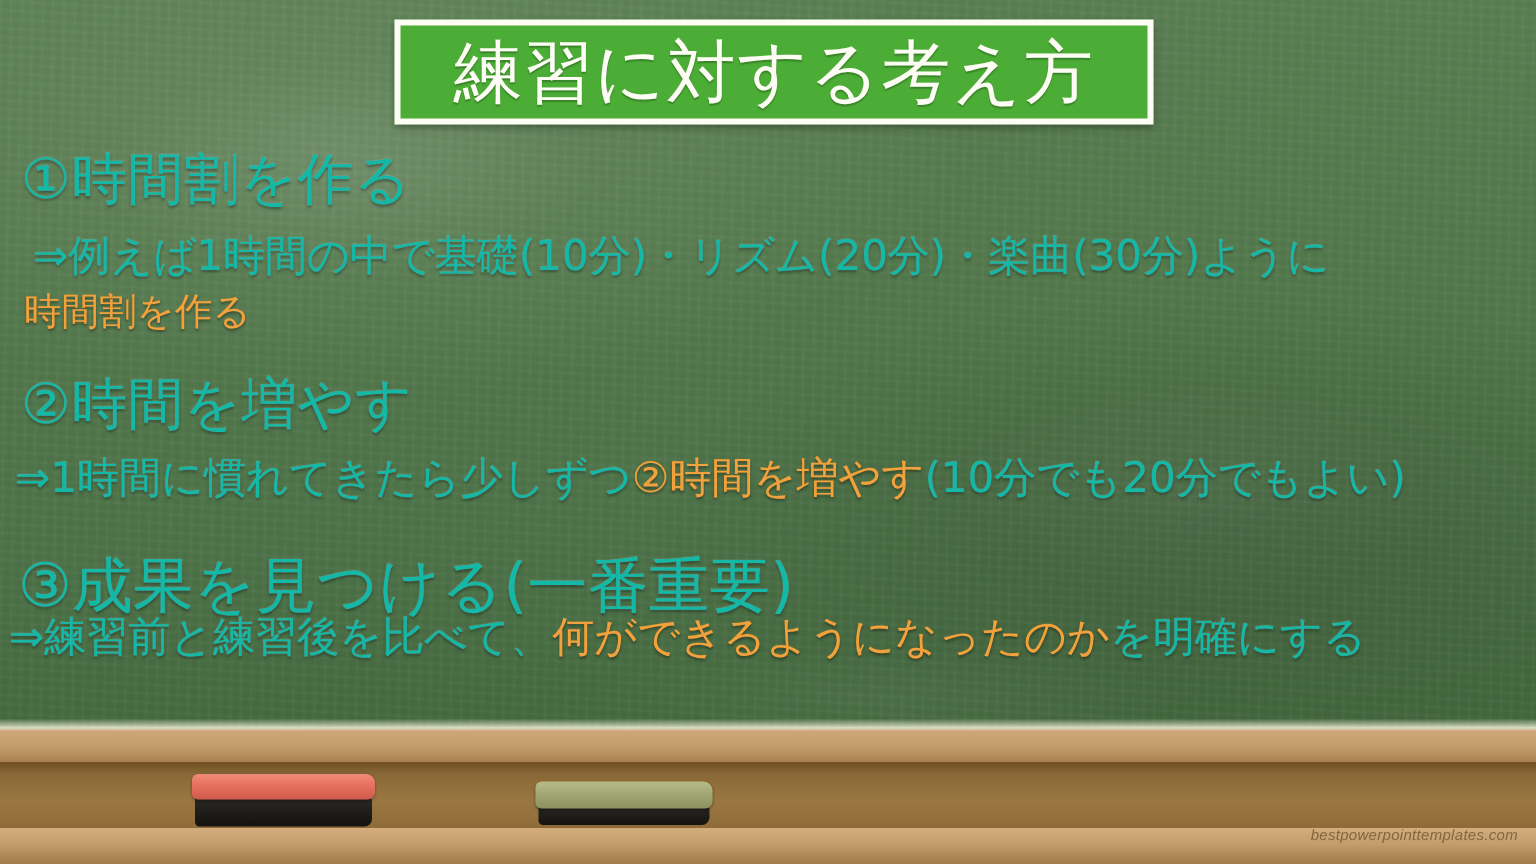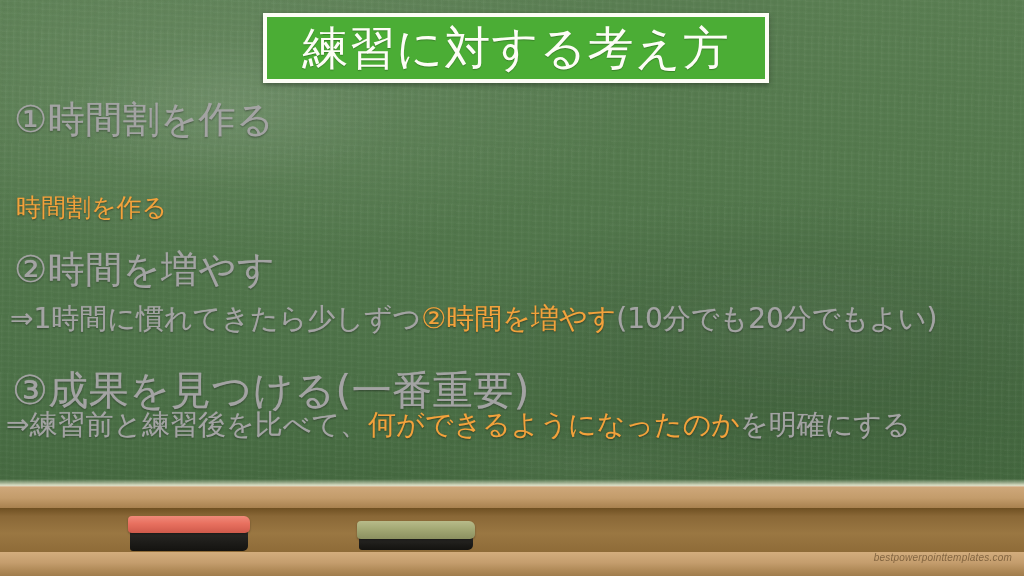--- a/index.html
+++ b/index.html
@@ -90,21 +90,21 @@
 
   .watermark{
     position:absolute;right:12px;top:552px;
     font-size:10px;color:rgba(70,48,22,.55);letter-spacing:.2px;
     font-family:"Liberation Sans","DejaVu Sans",sans-serif;
     font-style:italic;
   }
 
   
   .chalk{
-    color:#a3a3a3;
+    color:#14b8a6;
     text-shadow:0 1px 2px rgba(0,0,0,.40), 0 0 1px rgba(255,255,255,.45);
     white-space:nowrap;
     font-family:"DejaVu Sans","Liberation Sans",sans-serif;
   }
   .accent{ color:#f2a23c; text-shadow:0 1px 2px rgba(0,0,0,.42), 0 0 1px rgba(242,162,60,.35);}
 
   .title-box{
     position:absolute;left:263px;top:13px;width:498px;height:62px;
     background:#4bad35;
     border:4px solid #fdfdf6;
@@ -140,20 +140,21 @@
   <div class="board"></div>
   <div class="board-smudge" style="left:60px;top:40px;width:340px;height:150px;"></div>
   <div class="board-smudge" style="left:640px;top:250px;width:320px;height:160px;opacity:.6;"></div>
   <div class="board-smudge" style="left:380px;top:430px;width:420px;height:70px;opacity:.5;"></div>
 
   <div class="title-box">
     <span class="title-text">練習に対する考え方</span>
   </div>
 
   <div class="chalk head" id="h1">①時間割を作る</div>
+  <div class="chalk sub" id="s1a">⇒例えば1時間の中で基礎(10分)・リズム(20分)・楽曲(30分)ように</div>
   <div class="chalk sub2 accent" id="s1b">時間割を作る</div>
 
   <div class="chalk head" id="h2">②時間を増やす</div>
   <div class="sub" id="s2">
     <span class="chalk">⇒1時間に慣れてきたら少しずつ</span><span class="chalk accent">②時間を増やす</span><span class="chalk">(10分でも20分でもよい)</span>
   </div>
 
   <div class="chalk head" id="h3">③成果を見つける(一番重要)</div>
   <div class="sub" id="s3">
     <span class="chalk">⇒練習前と練習後を比べて、</span><span class="chalk accent">何ができるようになったのか</span><span class="chalk">を明確にする</span>

